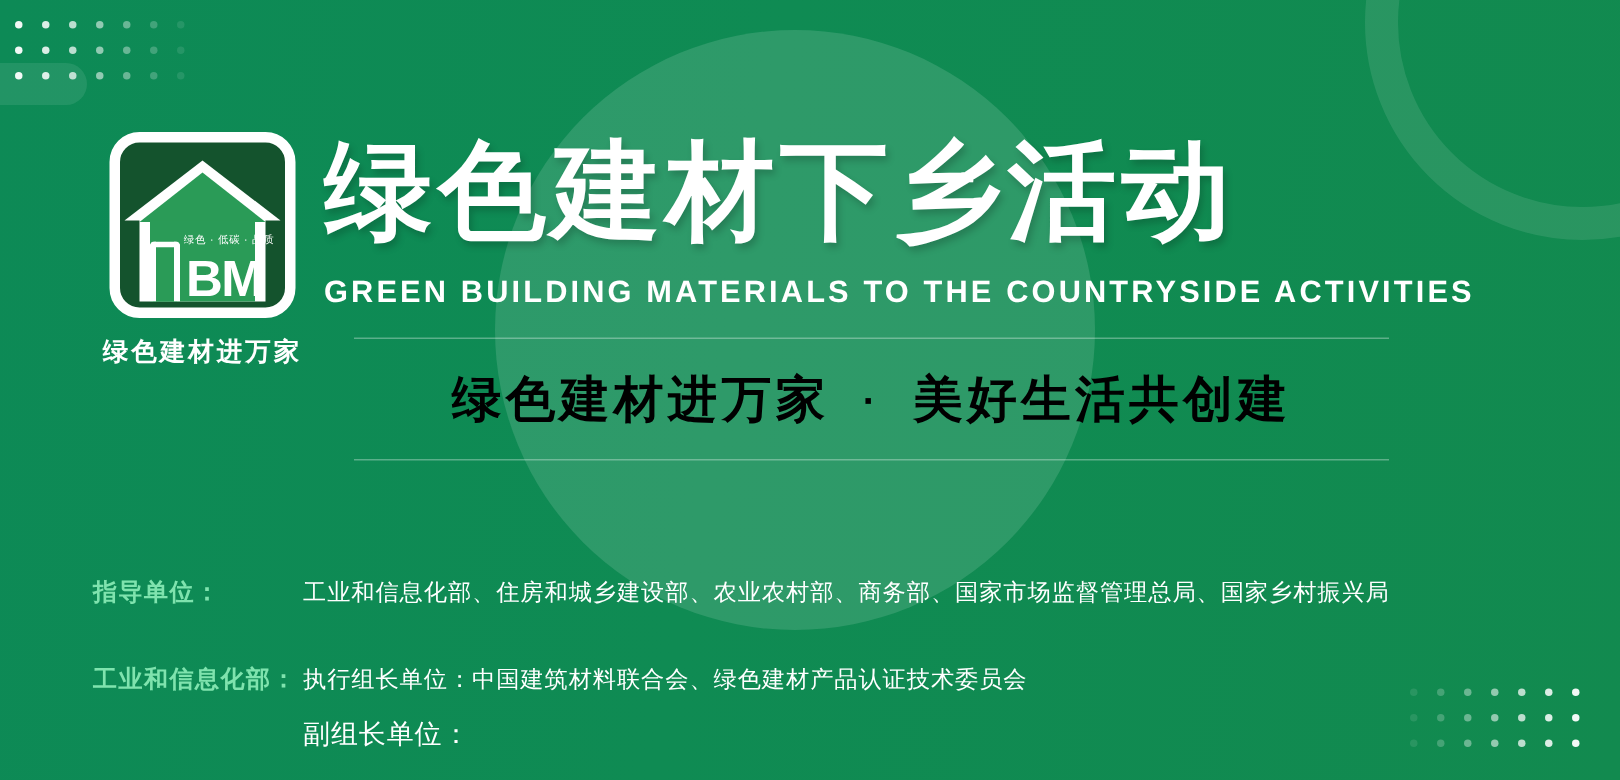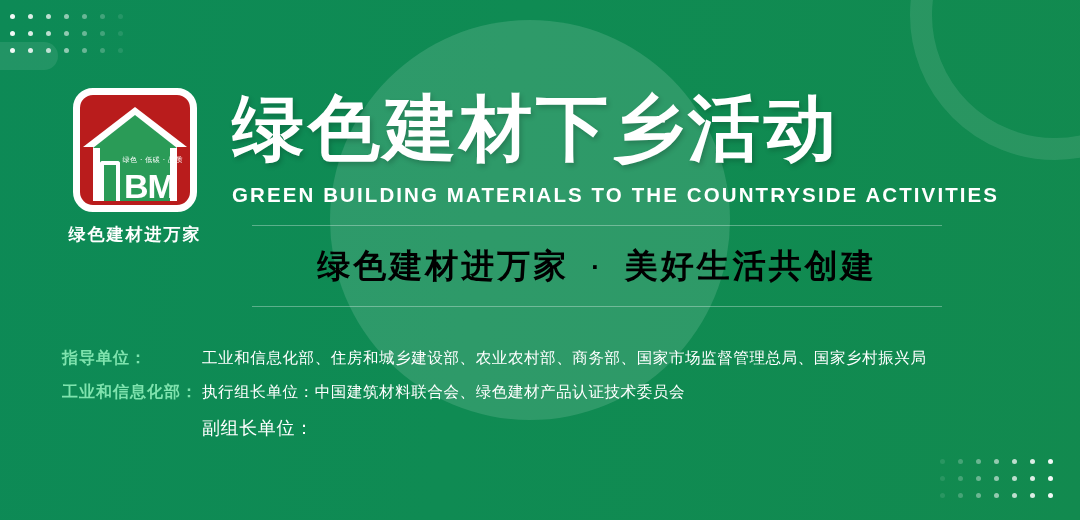--- a/index.html
+++ b/index.html
@@ -78,21 +78,21 @@
     text-align: center;
   }
   .logo-mark {
     position: relative;
     width: 124px;
     height: 124px;
     margin: 0 auto;
     border-radius: 20px;
     border: 7px solid #ffffff;
     box-sizing: border-box;
-    background: #b91c1c;
+    background: #14532d;
     overflow: hidden;
   }
   .logo-house {
     position: absolute;
     left: 50%;
     top: 12px;
     transform: translateX(-50%);
     width: 0;
     height: 0;
     border-left: 52px solid transparent;
@@ -164,21 +164,21 @@
     margin-top: 11px;
     color: #ffffff;
     font-size: 17px;
     font-weight: bold;
     letter-spacing: 2px;
   }
 
   
   .head-block {
     position: absolute;
-    left: 232px;
+    left: 216px;
     top: 88px;
     width: 740px;
   }
   .main-title {
     color: #ffffff;
     font-size: 72px;
     font-weight: bold;
     letter-spacing: 4px;
     line-height: 1.12;
     text-shadow: 2px 3px 5px rgba(0,0,0,0.18);
@@ -223,20 +223,21 @@
     position: absolute;
     left: 62px;
     top: 348px;
     width: 980px;
   }
   .credit-row {
     display: flex;
     align-items: baseline;
     margin-bottom: 13px;
     white-space: nowrap;
+    margin-top: 37px;
   }
   .credit-label {
     color: #7fe3ae;
     font-size: 16px;
     font-weight: bold;
     letter-spacing: 1px;
     width: 140px;
     flex: 0 0 140px;
   }
   .credit-value {

